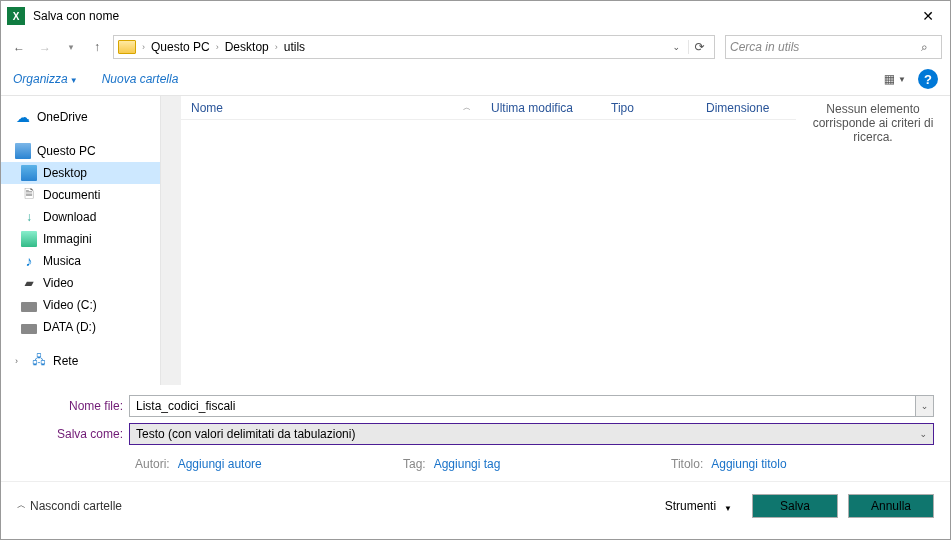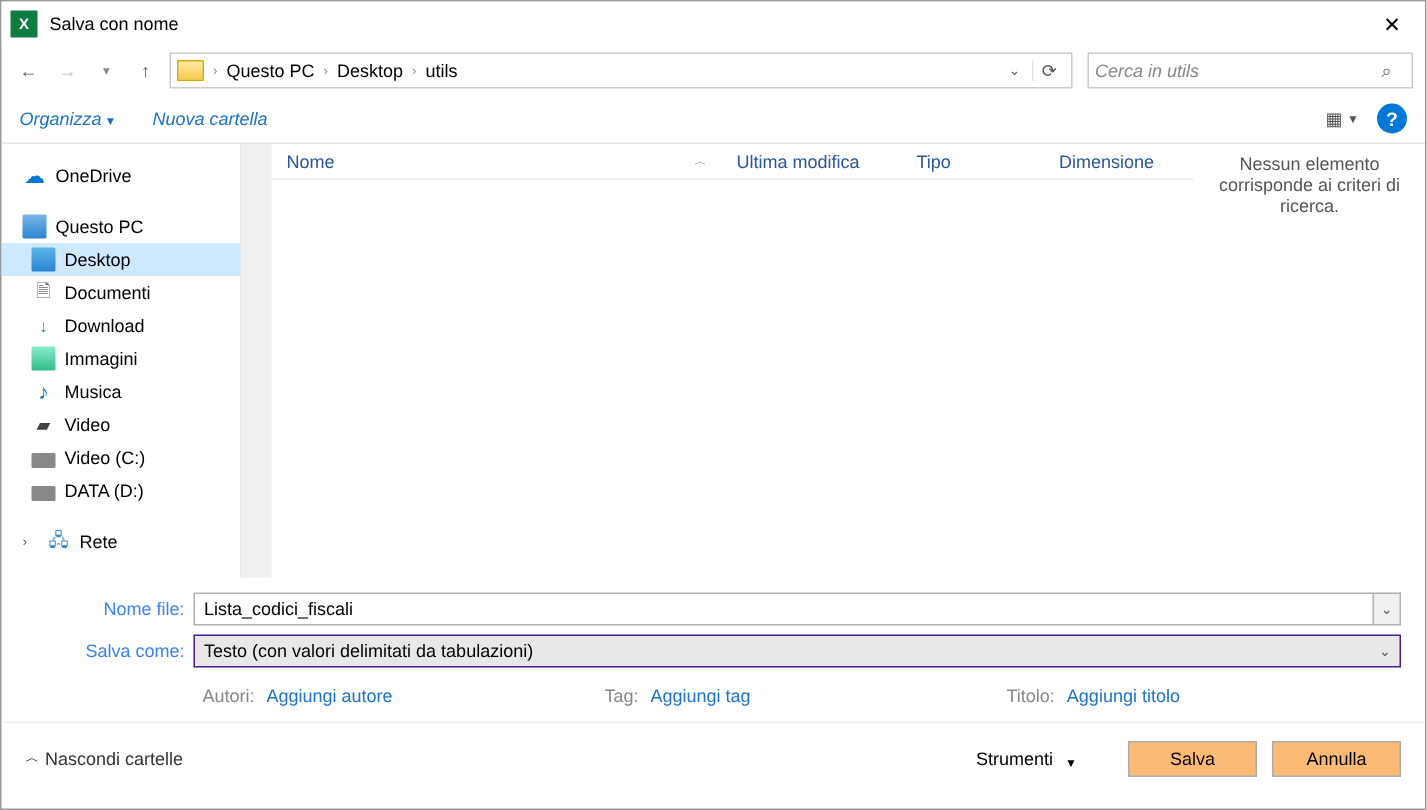--- a/index.html
+++ b/index.html
@@ -62,40 +62,40 @@
   .col-headers .col { padding-left: 10px; }
   .col-headers .c-name { flex: 0 0 300px; display: flex; align-items: center; gap: 100px;}
   .col-sort { font-size: 8px; color: #888; margin-left: auto; margin-right: 10px; }
   .col-headers .c-mod { flex: 0 0 120px; }
   .col-headers .c-type { flex: 0 0 95px; }
   .col-headers .c-size { flex: 0 0 100px; }
   .empty-msg { text-align: center; color: #555; padding: 6px 0; font-size: 12px; }
   
   .form-area { padding: 10px 16px 0 16px; }
   .form-row { display: flex; align-items: center; margin-bottom: 6px; }
-  .form-label { width: 112px; text-align: right; padding-right: 6px; color: #3b82f6; }
+  .form-label { width: 112px; text-align: right; padding-right: 6px; color: #701a75; }
   .form-input { flex: 1; height: 22px; border: 1px solid #aeb2b5; padding: 0 6px; font-size: 12px; }
   .form-select { flex: 1; height: 22px; border: 1px solid #4c1d95; background: #e8e8e8; padding: 0 6px; display: flex; align-items: center; justify-content: space-between; }
   .form-select .drop { font-size: 9px; color: #555; }
   .filename-wrap { display: flex; flex: 1; }
   .filename-wrap .drop-wrap { width: 18px; border: 1px solid #aeb2b5; border-left: none; background: #f0f0f0; display: flex; align-items: center; justify-content: center; font-size: 9px; color: #555; }
   
   .meta-row { display: flex; align-items: center; padding: 6px 0 10px 118px; gap: 8px; font-size: 12px; }
   .meta-label { color: #888; }
   .meta-val { color: #1a73c9; }
   .meta-group { display: flex; gap: 8px; }
   .meta-row .meta-group:nth-child(1){ flex: 0 0 260px; }
   .meta-row .meta-group:nth-child(2){ flex: 0 0 260px; }
   
   .footer { height: 48px; display: flex; align-items: center; padding: 0 16px; border-top: 1px solid #eee; }
   .footer .hide { display: flex; align-items: center; gap: 4px; color: #333; }
   .footer .hide .chev { font-size: 9px; }
   .footer .right { margin-left: auto; display: flex; align-items: center; gap: 10px; }
-  .footer .tools { display: flex; align-items: flex-end; gap: 8px; margin-right: 24px; }
-  .btn { width: 86px; height: 24px; border: 1px solid #adadad; background: #fdba74; display: flex; align-items: center; justify-content: center; }
+  .footer .tools { display: flex; align-items: flex-end; gap: 8px; margin-right: 10px; }
+  .btn { width: 86px; height: 24px; border: 1px solid #adadad; background: #0f766e; display: flex; align-items: center; justify-content: center; }
 </style>
 </head>
 <body>
 
 <div class="titlebar">
   <div class="app-icon">X</div>
   <div class="title">Salva con nome</div>
   <div class="win-controls">
     <div class="win-btn">✕</div>
   </div>

